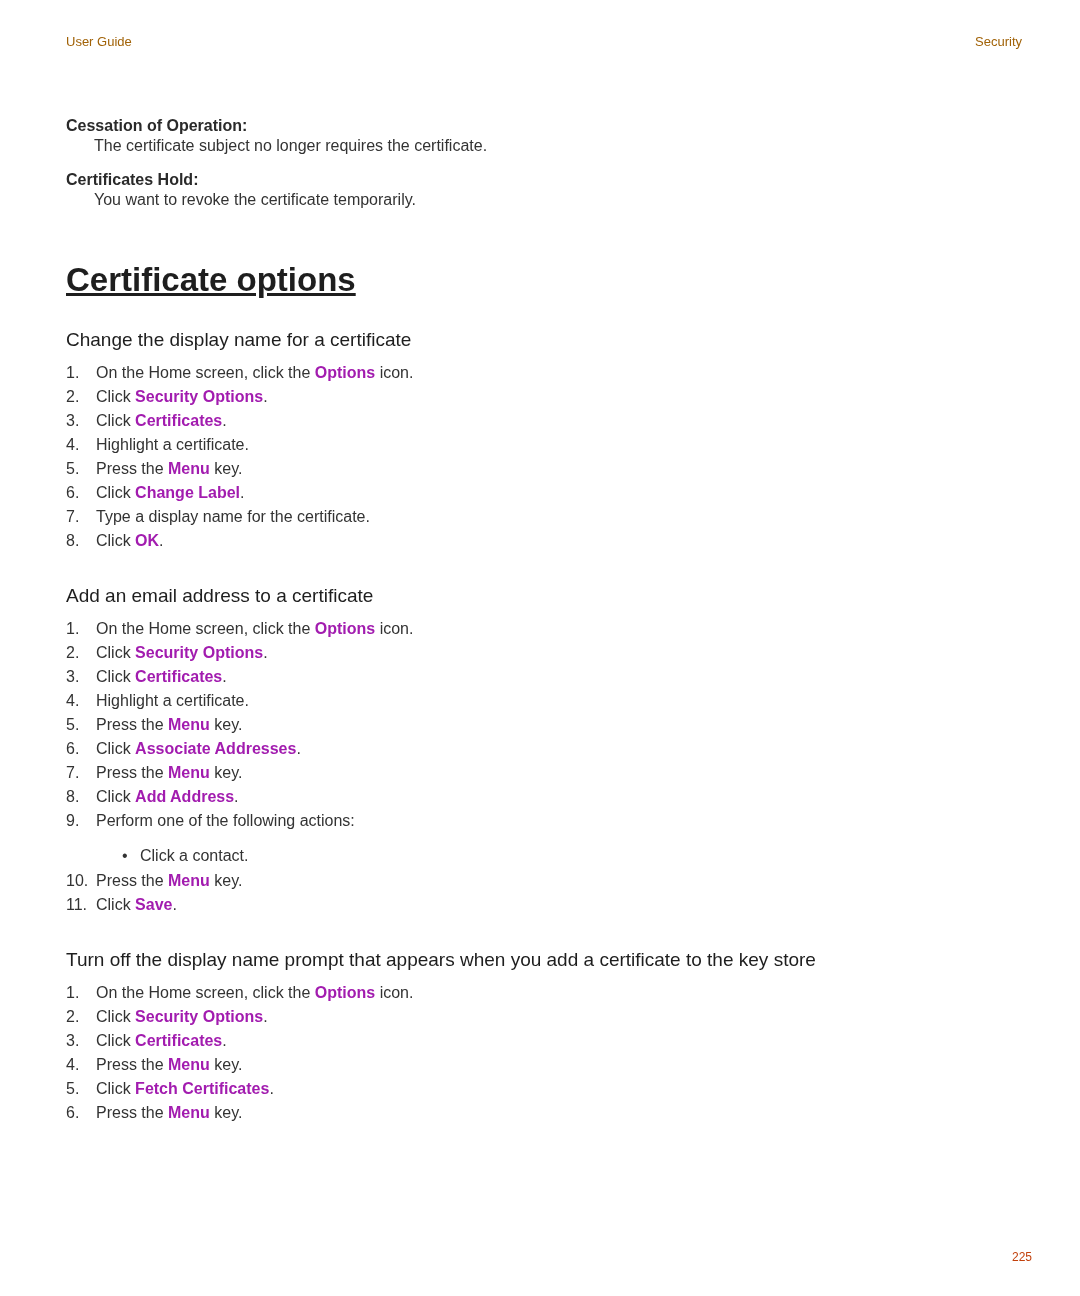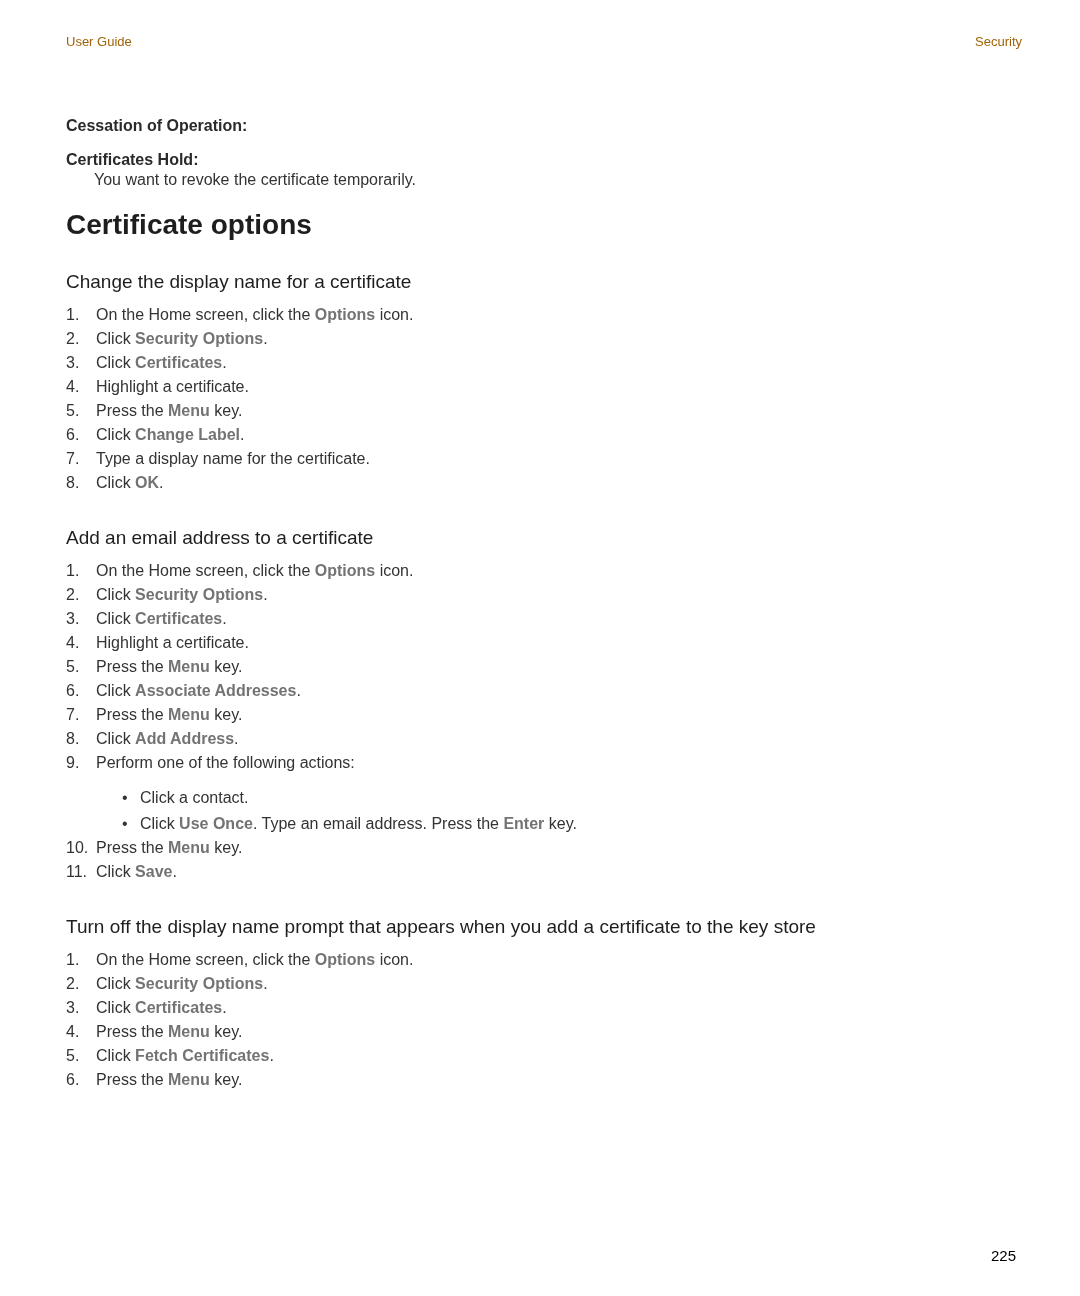--- a/index.html
+++ b/index.html
@@ -11,34 +11,35 @@
     position: relative;
   }
   .header-row {
     display: flex;
     justify-content: space-between;
     font-size: 13px;
     color: #a16207;
     margin-bottom: 68px;
     align-items: center;
   }
-  .definitions { margin-bottom: 20px; }
+  .definitions { margin-bottom: 52px; }
   .def-block { margin-bottom: 16px; }
   .def-term { font-weight: 700; font-size: 16px; }
   .def-desc {
     font-size: 16px;
     color: #333;
     padding-left: 28px;
     margin-top: 2px;
   }
   .section-title {
-    font-size: 28px;
+    font-size: 33px;
     font-weight: 700;
     color: #1e1e1e;
     margin-bottom: 30px;
+    text-decoration: underline;
   }
   .subsection { margin-bottom: 32px; }
   .sub-title {
     font-size: 19px;
     font-weight: 400;
     color: #1e1e1e;
     margin-bottom: 10px;
   }
   ol.steps {
     list-style: none;
@@ -70,40 +71,41 @@
     color: #333;
     line-height: 1.6;
     position: relative;
     padding-left: 18px;
   }
   ul.sub-actions > li::before {
     content: "•";
     position: absolute;
     left: 0;
   }
-  .b { font-weight: 700; color: #737373; }
+  .b { font-weight: 700; color: #a21caf; }
   .page-num {
     position: absolute;
     bottom: 32px;
-    right: 64px;
-    font-size: 15px;
-    color: #000000;
+    right: 48px;
+    font-size: 12px;
+    color: #c2410c;
   }
 </style>
 </head>
 <body>
 
 <div class="header-row">
   <span>User Guide</span>
   <span>Security</span>
 </div>
 
 <div class="definitions">
     <div class="def-block">
       <div class="def-term">Cessation of Operation:</div>
+      <div class="def-desc">The certificate subject no longer requires the certificate.</div>
     </div>
     <div class="def-block">
       <div class="def-term">Certificates Hold:</div>
       <div class="def-desc">You want to revoke the certificate temporarily.</div>
     </div>
   </div>
 
 <h1 class="section-title">Certificate options</h1>
 
 <div id="subsections">
@@ -126,21 +128,20 @@
         <li>On the Home screen, click the <span class="b">Options</span> icon.</li>
         <li>Click <span class="b">Security Options</span>.</li>
         <li>Click <span class="b">Certificates</span>.</li>
         <li>Highlight a certificate.</li>
         <li>Press the <span class="b">Menu</span> key.</li>
         <li>Click <span class="b">Associate Addresses</span>.</li>
         <li>Press the <span class="b">Menu</span> key.</li>
         <li>Click <span class="b">Add Address</span>.</li>
         <li>Perform one of the following actions:<ul class="sub-actions">
             <li>Click a contact.</li>
-            <li>Click <span class="b">Use Once</span>. Type an email address. Press the <span class="b">Enter</span> key.</li>
           </ul></li>
         <li>Press the <span class="b">Menu</span> key.</li>
         <li>Click <span class="b">Save</span>.</li>
       </ol>
     </div>
     <div class="subsection">
       <h2 class="sub-title">Turn off the display name prompt that appears when you add a certificate to the key store</h2>
       <ol class="steps">
         <li>On the Home screen, click the <span class="b">Options</span> icon.</li>
         <li>Click <span class="b">Security Options</span>.</li>

